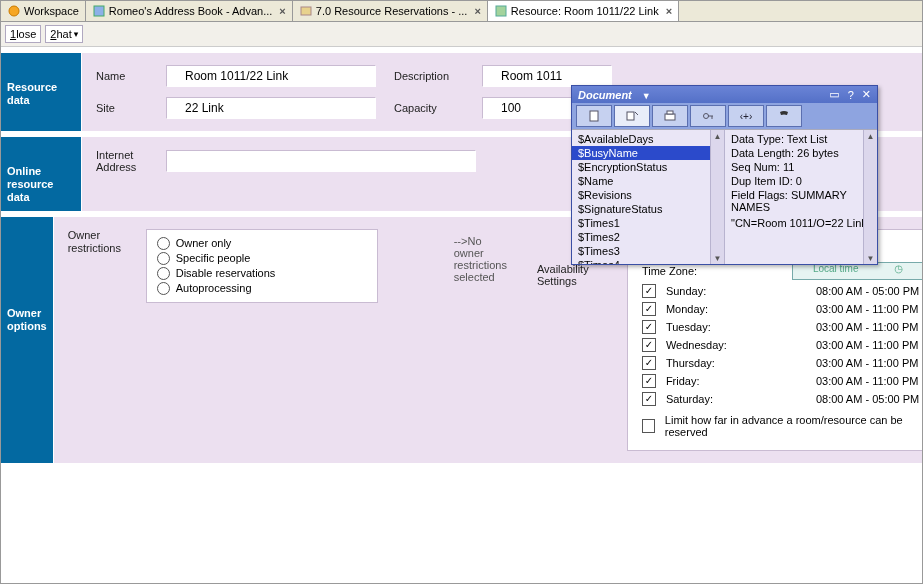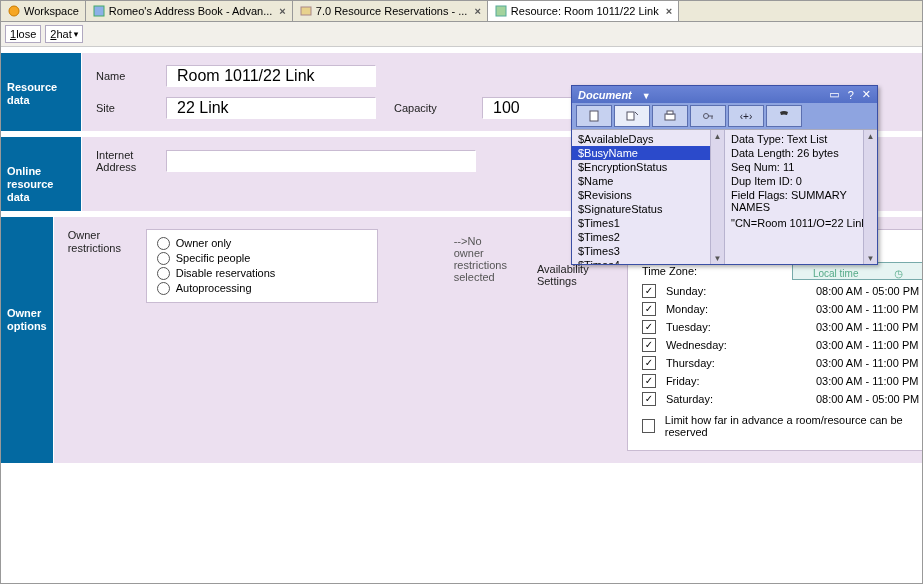--- a/index.html
+++ b/index.html
@@ -16,33 +16,33 @@
 .banner{position:relative;height:54px;background:linear-gradient(90deg,#d7c3dd,#c7a9d1,#d7c3dd);border-top:4px solid #a57cb5;border-bottom:1px solid #a57cb5;display:flex;align-items:center}
 .banner h1{margin:0 0 0 10px;font-size:19px;font-weight:bold;color:#222}
 .content{display:flex;flex-direction:column;gap:6px;padding:6px 0 0 0}
 .block{display:flex}
 .block-label{width:68px;background:#0369a1;color:#fff;font-size:11px;font-weight:bold;padding:28px 6px 6px 6px;border-right:1px solid #fff;line-height:1.2}
 .block-body{flex:1;background:#ece0f0;padding:12px 14px;display:flex;flex-direction:column;gap:10px}
 .row{display:flex;align-items:center;gap:18px}
 .fld{display:flex;align-items:center;gap:8px}
 .fld label{width:62px;color:#222}
 .fld .sm{width:80px}
-.input{background:#fff;border:1px solid #fff;border-top:1px solid #c9bbd2;border-left:1px solid #c9bbd2;height:22px;padding:2px 10px;box-sizing:border-box;font-size:16px}
+.input{background:#fff;border:1px solid #fff;border-top:1px solid #c9bbd2;border-left:1px solid #c9bbd2;height:22px;padding:2px 18px;box-sizing:border-box;font-size:12px}
 .w1{width:210px}.w2{width:130px}.w3{width:310px}
 .owner-box{background:#fff;border:1px solid #c9bbd2;padding:6px 10px;width:210px}
 .radio{display:flex;align-items:center;gap:6px;padding:1px 0}
 .radio .dot{width:11px;height:11px;border-radius:50%;border:1px solid #555;display:inline-flex;align-items:center;justify-content:center}
 .radio.sel .dot:before{content:"";width:5px;height:5px;border-radius:50%;background:#000}
 .note{color:#555;margin:6px 0 0 2px}
 .avail{background:#fff;border:1px solid #c9bbd2;padding:10px 14px;flex:1}
 .avail .line{display:flex;align-items:center;gap:10px;padding:2px 0}
 .chk{width:12px;height:12px;border:1px solid #555;display:inline-flex;align-items:center;justify-content:center;font-size:10px;line-height:1}
 .chk.on:before{content:"✓";font-size:10px}
 .day{width:80px}
-.tzpill{width:90px;height:16px;border:1px solid #7aa;background:#e6f4f2;color:#5a8;font-size:10px;display:flex;align-items:flex-end;padding:0 20px;justify-content:space-between}
+.tzpill{width:90px;height:16px;border:1px solid #7aa;background:#e6f4f2;color:#5a8;font-size:10px;display:flex;align-items:flex-start;padding:0 20px;justify-content:space-between}
 .sep{height:2px}
 
 .doc-panel{position:absolute;top:84px;right:44px;width:305px;background:#eae6f6;border:1px solid #3a4fa5;box-shadow:2px 2px 4px rgba(0,0,0,.3);font-size:11px}
 .doc-title{background:linear-gradient(#6a84d6,#5470c7);color:#fff;display:flex;align-items:center;padding:2px 6px;font-style:italic;font-weight:bold;justify-content:space-between}
 .doc-title .right{display:flex;gap:8px;align-items:center;font-style:normal;font-weight:normal}
 .doc-tools{background:#8ea4e0;display:flex;padding:2px 4px;gap:2px}
 .doc-tbtn{width:34px;height:20px;border:1px solid #5b6fb0;background:#c6d1f0;display:flex;align-items:center;justify-content:center;font-size:12px;color:#223}
 .doc-tbtn.active{background:#e9edf9}
 .doc-body{display:flex;background:#eae6f6;border-top:1px solid #aab}
 .doc-col{flex:1;padding:2px 0;max-height:130px;overflow:hidden;position:relative}
@@ -117,20 +117,24 @@
 <div class="content">
 
   <div class="block">
     <div class="block-label">Resource data</div>
     <div class="block-body">
       <div class="row">
         <div class="fld">
           <label>Name</label>
           <input class="input w1" value="Room 1011/22 Link" style="">
         </div>
+        <div class="fld">
+          <label class="sm">Description</label>
+          <input class="input w2" value="Room 1011" style="">
+        </div>
       </div>
       <div class="row">
         <div class="fld">
           <label>Site</label>
           <input class="input w1" value="22 Link" style="">
         </div>
         <div class="fld">
           <label class="sm">Capacity</label>
           <input class="input w2" value="100" style="">
         </div>

